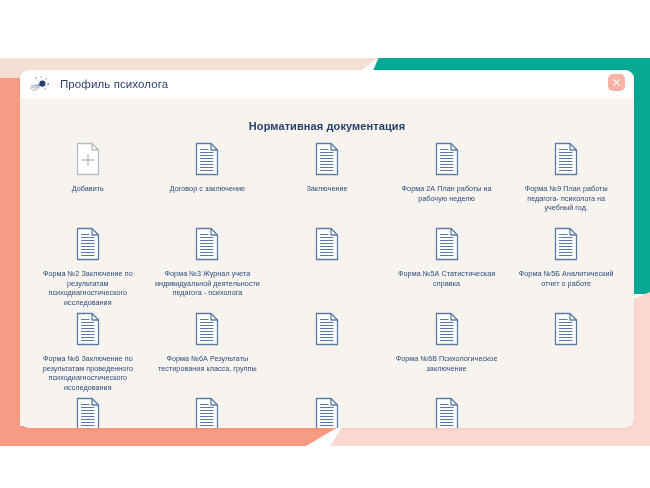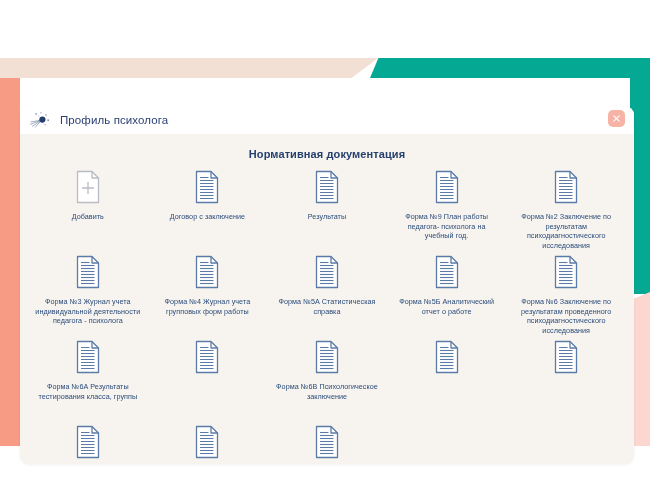--- a/index.html
+++ b/index.html
@@ -90,21 +90,20 @@
   #window {
     position: absolute;
     left: 20px;
     top: 70px;
     width: 614px;
     height: 358px;
     border-radius: 9px;
     background: #f7f4ef;
     overflow: hidden;
     box-shadow: 0 1px 3px rgba(0,0,0,0.06);
-    margin-top: 36px;
   }
 
   
   #titlebar {
     position: relative;
     height: 28px;
     background: #ffffff;
     display: flex;
     align-items: center;
     padding-left: 9px;
@@ -136,21 +135,21 @@
     justify-content: center;
     cursor: pointer;
   }
   #close-button svg { display: block; }
 
   
   #window-body {
     position: relative;
     height: 362px;
     overflow: hidden;
-    padding: 0 8px;
+    padding: 8px 8px;
     box-sizing: border-box;
   }
   #section-title {
     text-align: center;
     font-size: 11px;
     font-weight: bold;
     color: #26406e;
     padding-top: 14px;
     letter-spacing: 0.1px;
   }
@@ -261,21 +260,36 @@
             <path d="M19 2.5 V9 H25.5" fill="none" stroke="#5b7ba6" stroke-width="1.3" stroke-linejoin="round"></path>
             <line x1="8" y1="8.5" x2="16.5" y2="8.5" stroke="#5b7ba6" stroke-width="1.1"></line>
             <line x1="8" y1="11.5" x2="21.5" y2="11.5" stroke="#5b7ba6" stroke-width="1.1"></line>
             <line x1="8" y1="14.5" x2="21.5" y2="14.5" stroke="#5b7ba6" stroke-width="1.1"></line>
             <line x1="8" y1="17.5" x2="21.5" y2="17.5" stroke="#5b7ba6" stroke-width="1.1"></line>
             <line x1="8" y1="20.5" x2="21.5" y2="20.5" stroke="#5b7ba6" stroke-width="1.1"></line>
             <line x1="8" y1="23.5" x2="21.5" y2="23.5" stroke="#5b7ba6" stroke-width="1.1"></line>
             <line x1="8" y1="26.5" x2="21.5" y2="26.5" stroke="#5b7ba6" stroke-width="1.1"></line>
             <line x1="8" y1="29.5" x2="21.5" y2="29.5" stroke="#5b7ba6" stroke-width="1.1"></line>
           </svg>
-          <div class="doc-label">Результаты</div>
+          <div class="doc-label">Заключение</div>
+        </div>
+        <div class="doc-item">
+          <svg class="doc-icon" viewBox="0 0 30 36">
+            <path d="M4.5 2.5 H19 L25.5 9 V33.5 H4.5 Z" fill="#ffffff" stroke="#5b7ba6" stroke-width="1.3" stroke-linejoin="round"></path>
+            <path d="M19 2.5 V9 H25.5" fill="none" stroke="#5b7ba6" stroke-width="1.3" stroke-linejoin="round"></path>
+            <line x1="8" y1="8.5" x2="16.5" y2="8.5" stroke="#5b7ba6" stroke-width="1.1"></line>
+            <line x1="8" y1="11.5" x2="21.5" y2="11.5" stroke="#5b7ba6" stroke-width="1.1"></line>
+            <line x1="8" y1="14.5" x2="21.5" y2="14.5" stroke="#5b7ba6" stroke-width="1.1"></line>
+            <line x1="8" y1="17.5" x2="21.5" y2="17.5" stroke="#5b7ba6" stroke-width="1.1"></line>
+            <line x1="8" y1="20.5" x2="21.5" y2="20.5" stroke="#5b7ba6" stroke-width="1.1"></line>
+            <line x1="8" y1="23.5" x2="21.5" y2="23.5" stroke="#5b7ba6" stroke-width="1.1"></line>
+            <line x1="8" y1="26.5" x2="21.5" y2="26.5" stroke="#5b7ba6" stroke-width="1.1"></line>
+            <line x1="8" y1="29.5" x2="21.5" y2="29.5" stroke="#5b7ba6" stroke-width="1.1"></line>
+          </svg>
+          <div class="doc-label">Форма 2А План работы на рабочую неделю</div>
         </div>
         <div class="doc-item">
           <svg class="doc-icon" viewBox="0 0 30 36">
             <path d="M4.5 2.5 H19 L25.5 9 V33.5 H4.5 Z" fill="#ffffff" stroke="#5b7ba6" stroke-width="1.3" stroke-linejoin="round"></path>
             <path d="M19 2.5 V9 H25.5" fill="none" stroke="#5b7ba6" stroke-width="1.3" stroke-linejoin="round"></path>
             <line x1="8" y1="8.5" x2="16.5" y2="8.5" stroke="#5b7ba6" stroke-width="1.1"></line>
             <line x1="8" y1="11.5" x2="21.5" y2="11.5" stroke="#5b7ba6" stroke-width="1.1"></line>
             <line x1="8" y1="14.5" x2="21.5" y2="14.5" stroke="#5b7ba6" stroke-width="1.1"></line>
             <line x1="8" y1="17.5" x2="21.5" y2="17.5" stroke="#5b7ba6" stroke-width="1.1"></line>
             <line x1="8" y1="20.5" x2="21.5" y2="20.5" stroke="#5b7ba6" stroke-width="1.1"></line>
@@ -321,21 +335,20 @@
             <path d="M19 2.5 V9 H25.5" fill="none" stroke="#5b7ba6" stroke-width="1.3" stroke-linejoin="round"></path>
             <line x1="8" y1="8.5" x2="16.5" y2="8.5" stroke="#5b7ba6" stroke-width="1.1"></line>
             <line x1="8" y1="11.5" x2="21.5" y2="11.5" stroke="#5b7ba6" stroke-width="1.1"></line>
             <line x1="8" y1="14.5" x2="21.5" y2="14.5" stroke="#5b7ba6" stroke-width="1.1"></line>
             <line x1="8" y1="17.5" x2="21.5" y2="17.5" stroke="#5b7ba6" stroke-width="1.1"></line>
             <line x1="8" y1="20.5" x2="21.5" y2="20.5" stroke="#5b7ba6" stroke-width="1.1"></line>
             <line x1="8" y1="23.5" x2="21.5" y2="23.5" stroke="#5b7ba6" stroke-width="1.1"></line>
             <line x1="8" y1="26.5" x2="21.5" y2="26.5" stroke="#5b7ba6" stroke-width="1.1"></line>
             <line x1="8" y1="29.5" x2="21.5" y2="29.5" stroke="#5b7ba6" stroke-width="1.1"></line>
           </svg>
-          <div class="doc-label">Форма №4 Журнал учета групповых форм работы</div>
         </div>
         <div class="doc-item">
           <svg class="doc-icon" viewBox="0 0 30 36">
             <path d="M4.5 2.5 H19 L25.5 9 V33.5 H4.5 Z" fill="#ffffff" stroke="#5b7ba6" stroke-width="1.3" stroke-linejoin="round"></path>
             <path d="M19 2.5 V9 H25.5" fill="none" stroke="#5b7ba6" stroke-width="1.3" stroke-linejoin="round"></path>
             <line x1="8" y1="8.5" x2="16.5" y2="8.5" stroke="#5b7ba6" stroke-width="1.1"></line>
             <line x1="8" y1="11.5" x2="21.5" y2="11.5" stroke="#5b7ba6" stroke-width="1.1"></line>
             <line x1="8" y1="14.5" x2="21.5" y2="14.5" stroke="#5b7ba6" stroke-width="1.1"></line>
             <line x1="8" y1="17.5" x2="21.5" y2="17.5" stroke="#5b7ba6" stroke-width="1.1"></line>
             <line x1="8" y1="20.5" x2="21.5" y2="20.5" stroke="#5b7ba6" stroke-width="1.1"></line>

